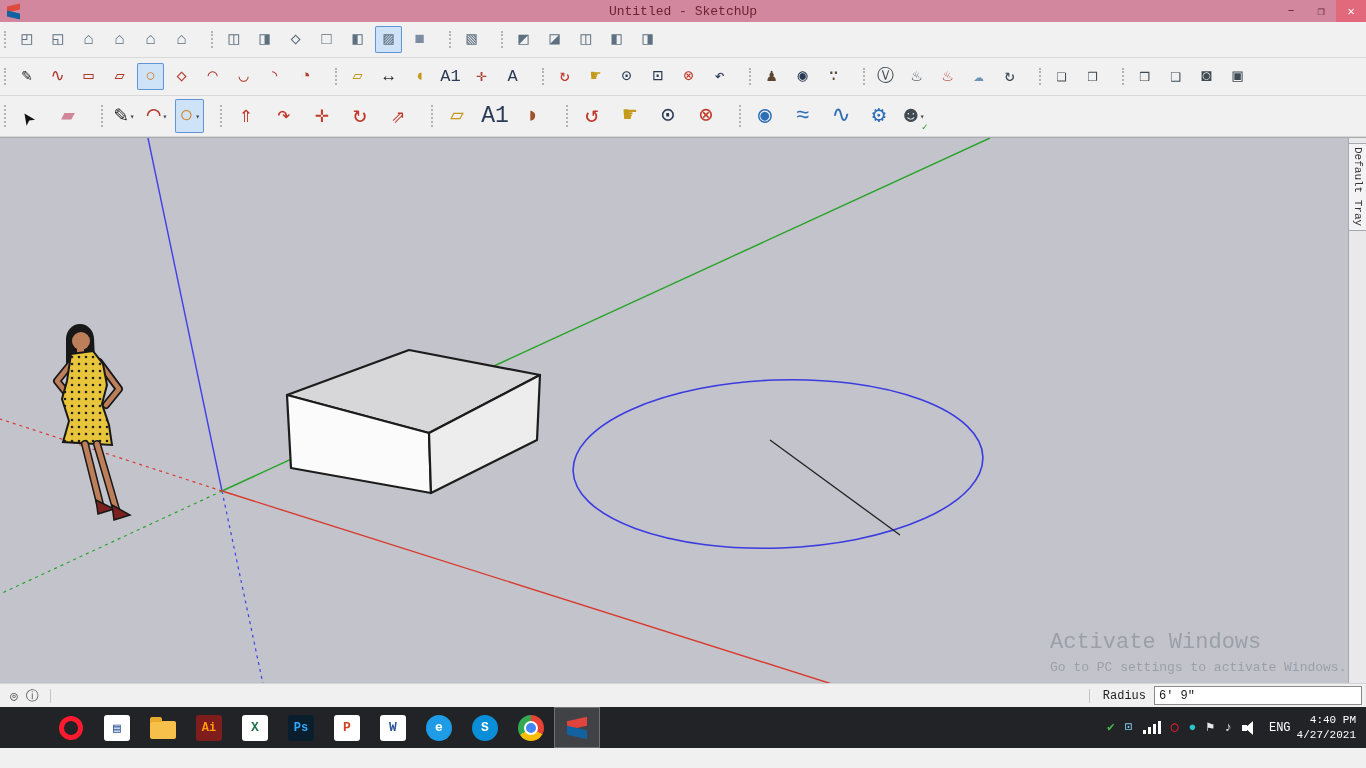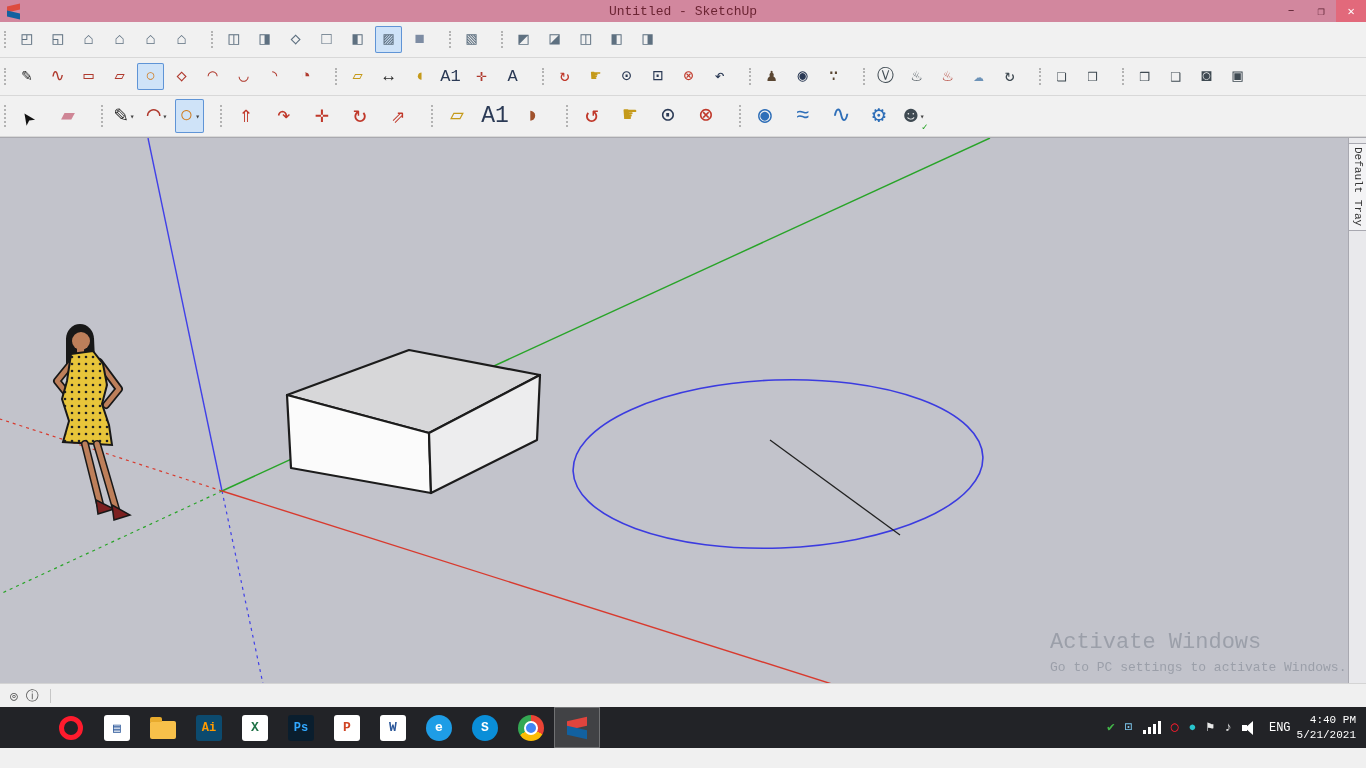--- a/index.html
+++ b/index.html
@@ -443,20 +443,25 @@
     <div class="tray-strip" data-name="tray-strip"></div>
     <div class="tray-tab" data-name="default-tray-tab">
       <span data-name="default-tray-label">Default Tray</span>
     </div>
   </div>
 
   <div class="statusbar" data-name="status-bar">
     <span class="sb-icon" data-name="status-help-icon">◎</span>
     <span class="sb-icon" data-name="status-info-icon">ⓘ</span>
     <span class="sb-sep" data-name="status-separator"></span>
+    <div class="sb-right">
+      <span class="sb-sep" data-name="status-separator"></span>
+      <span class="vcb-label" data-name="measurement-label">Radius</span>
+      <div class="vcb" data-name="measurement-input">6' 9"</div>
+    </div>
   </div>
 
   <div class="taskbar" data-name="taskbar">
     <div class="tb-apps" data-name="taskbar-apps">
         <div class="tb-app" data-name="start-button">
           <span class="app-shape app-start" data-name="start-button-glyph">
             <i></i>
             <i></i>
             <i></i>
             <i></i>
@@ -465,21 +470,21 @@
         <div class="tb-app" data-name="opera-icon">
           <span class="app-shape app-ring" data-name="opera-icon-glyph"></span>
         </div>
         <div class="tb-app" data-name="document-app-icon">
           <span class="app-shape app-square" data-name="document-app-icon-glyph" style="background: rgb(255, 255, 255); color: rgb(43, 87, 154);">▤</span>
         </div>
         <div class="tb-app" data-name="file-explorer-icon">
           <span class="app-shape app-folder" data-name="file-explorer-icon-glyph"></span>
         </div>
         <div class="tb-app" data-name="illustrator-icon">
-          <span class="app-shape app-square" data-name="illustrator-icon-glyph" style="background: #0c4a6e; color: rgb(255, 154, 0); font-size: 12px;">Ai</span>
+          <span class="app-shape app-square" data-name="illustrator-icon-glyph" style="background: #7f1d1d; color: rgb(255, 154, 0); font-size: 12px;">Ai</span>
         </div>
         <div class="tb-app" data-name="excel-icon">
           <span class="app-shape app-square" data-name="excel-icon-glyph" style="background: rgb(255, 255, 255); color: rgb(30, 113, 69);">X</span>
         </div>
         <div class="tb-app" data-name="photoshop-icon">
           <span class="app-shape app-square" data-name="photoshop-icon-glyph" style="background: rgb(10, 30, 46); color: rgb(49, 168, 255); font-size: 12px;">Ps</span>
         </div>
         <div class="tb-app" data-name="powerpoint-icon">
           <span class="app-shape app-square" data-name="powerpoint-icon-glyph" style="background: rgb(255, 255, 255); color: rgb(208, 68, 35);">P</span>
         </div>
@@ -512,17 +517,17 @@
         <span class="tray-item" data-name="messenger-tray-icon" style="color: rgb(41, 197, 205);">●</span>
         <span class="tray-item" data-name="flag-tray-icon" style="color: rgb(233, 233, 233);">⚑</span>
         <span class="tray-item" data-name="audio-device-tray-icon" style="color: rgb(233, 233, 233);">♪</span>
         <span class="tray-item speaker" data-name="volume-tray-icon">
           <i></i>
         </span>
         <span class="tray-item txt" data-name="language-indicator">ENG</span>
       </div>
     <div class="clock" data-name="taskbar-clock">
       <div data-name="clock-time">4:40 PM</div>
-      <div data-name="clock-date">5/21/2021</div>
+      <div data-name="clock-date">4/27/2021</div>
     </div>
   </div>
 
 </div>
 
 </body></html>

